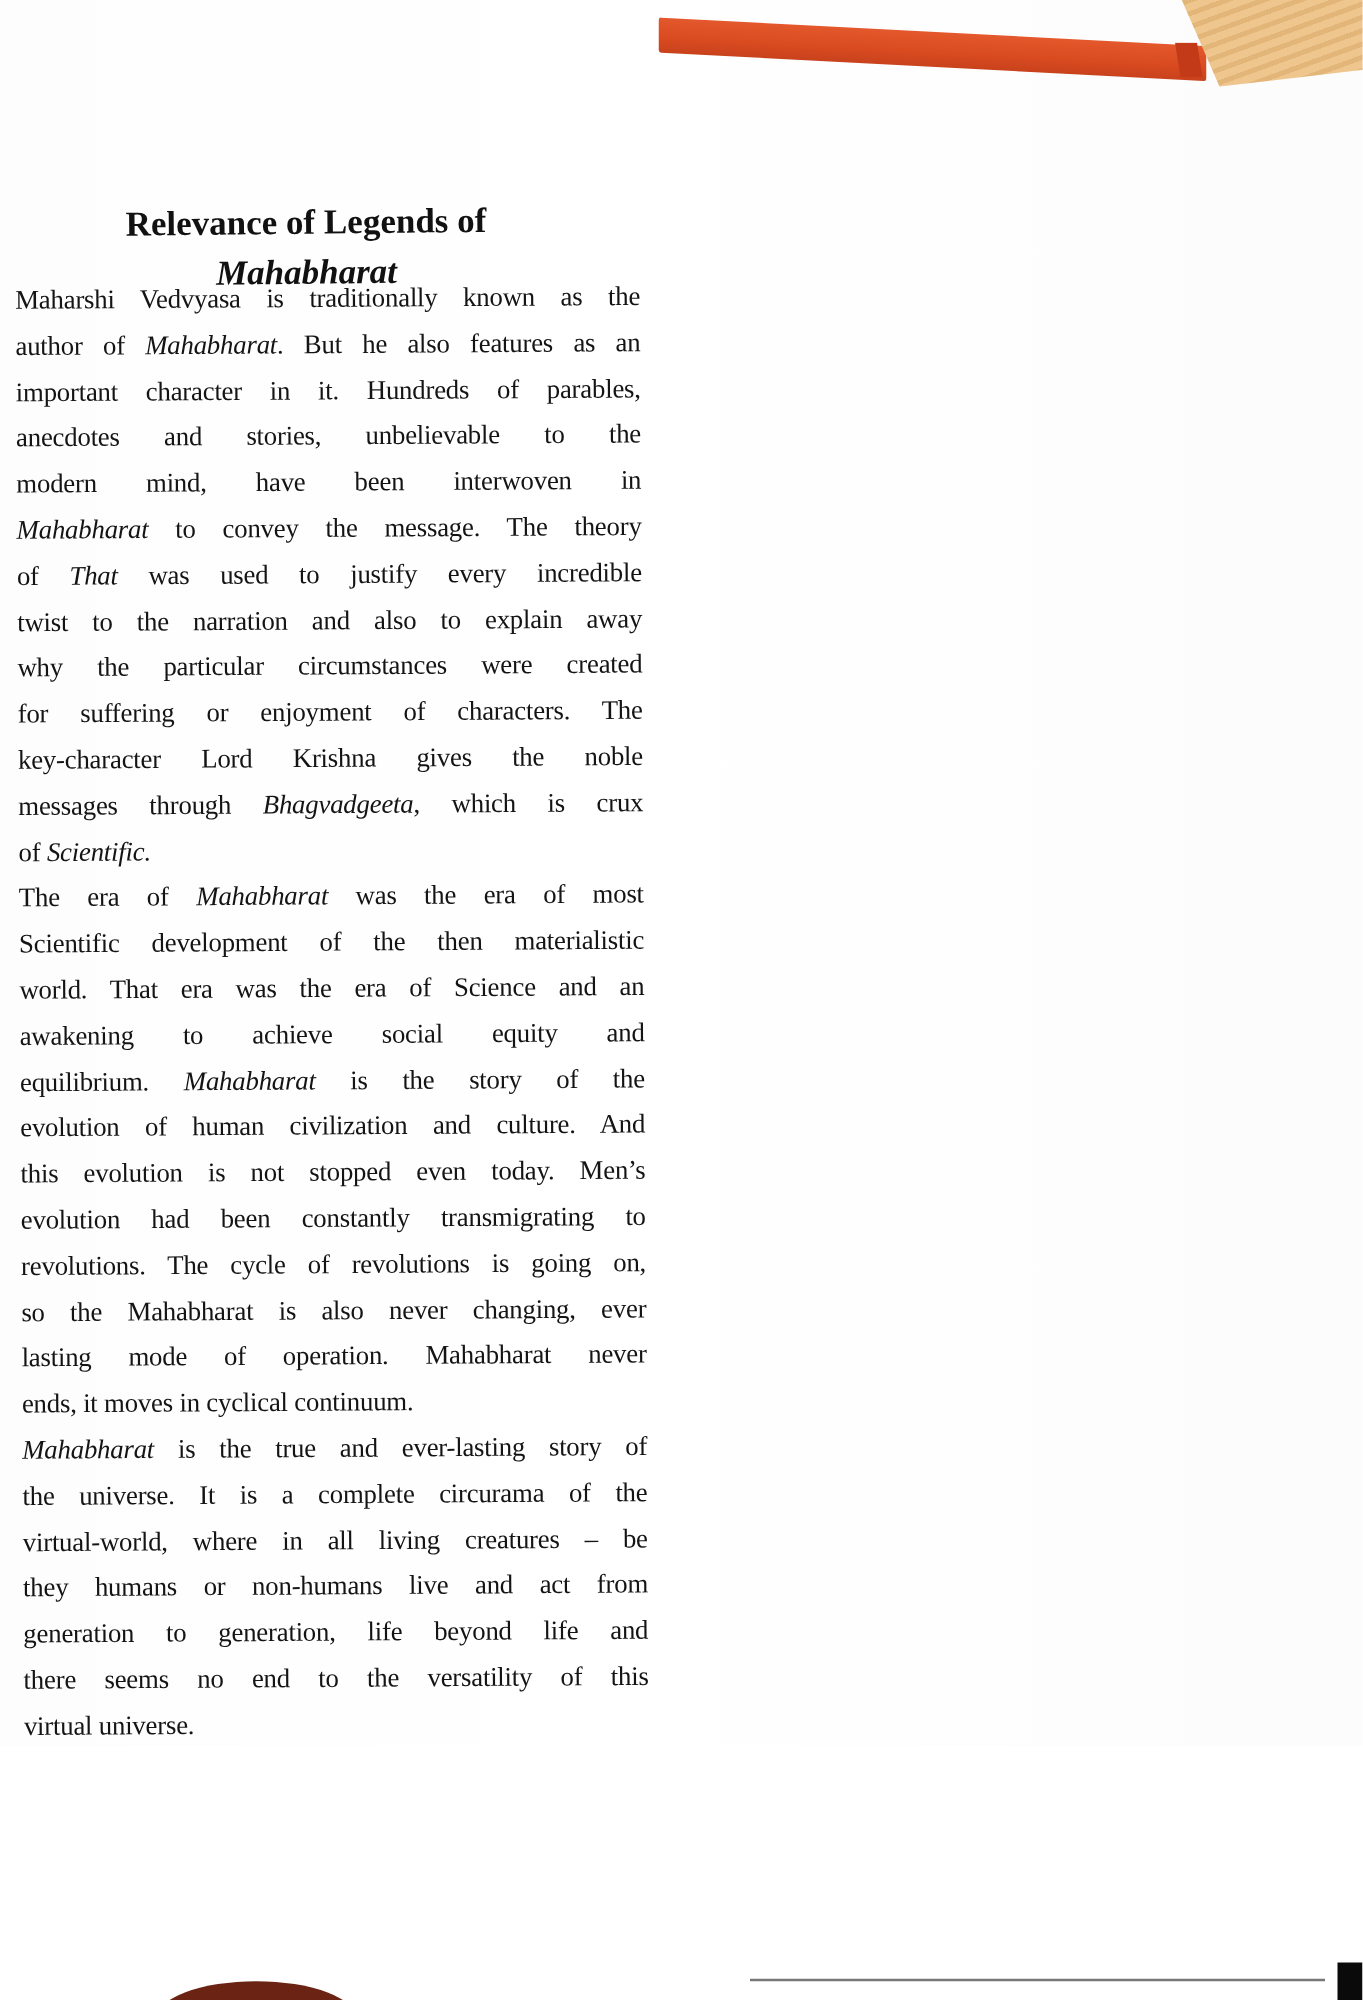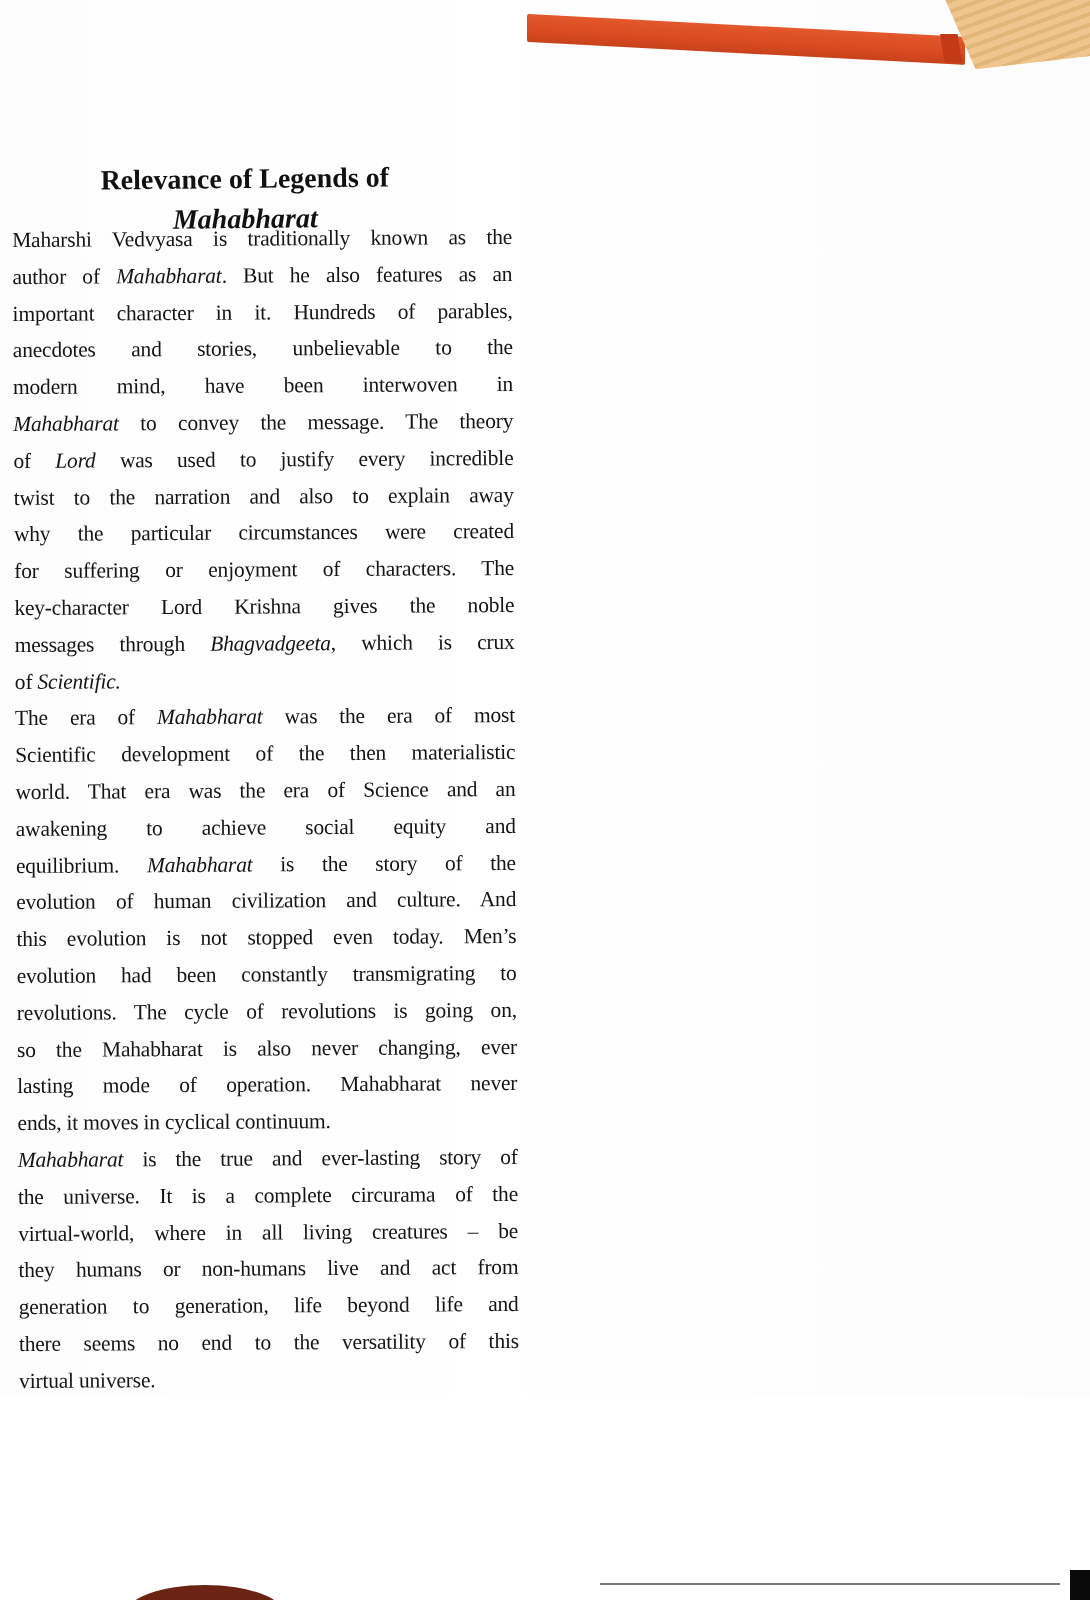--- a/index.html
+++ b/index.html
@@ -137,21 +137,21 @@
   </h1>
 
   <div class="body-text" id="body-text">
       <div class="para">
         <span class="line">Maharshi Vedvyasa is traditionally known as the</span>
         <span class="line">author of <em>Mahabharat</em>. But he also features as an</span>
         <span class="line">important character in it. Hundreds of parables,</span>
         <span class="line">anecdotes and stories, unbelievable to the</span>
         <span class="line">modern mind, have been interwoven in</span>
         <span class="line"><em>Mahabharat</em> to convey the message. The theory</span>
-        <span class="line">of <em>Lord</em> was used to justify every incredible</span>
+        <span class="line">of <em>That</em> was used to justify every incredible</span>
         <span class="line">twist to the narration and also to explain away</span>
         <span class="line">why the particular circumstances were created</span>
         <span class="line">for suffering or enjoyment of characters. The</span>
         <span class="line">key-character Lord Krishna gives the noble</span>
         <span class="line">messages through <em>Bhagvadgeeta</em>, which is crux</span>
         <span class="line last">of <em>Scientific.</em></span>
       </div>
       <div class="para">
         <span class="line">The era of <em>Mahabharat</em> was the era of most</span>
         <span class="line">Scientific development of the then materialistic</span>

